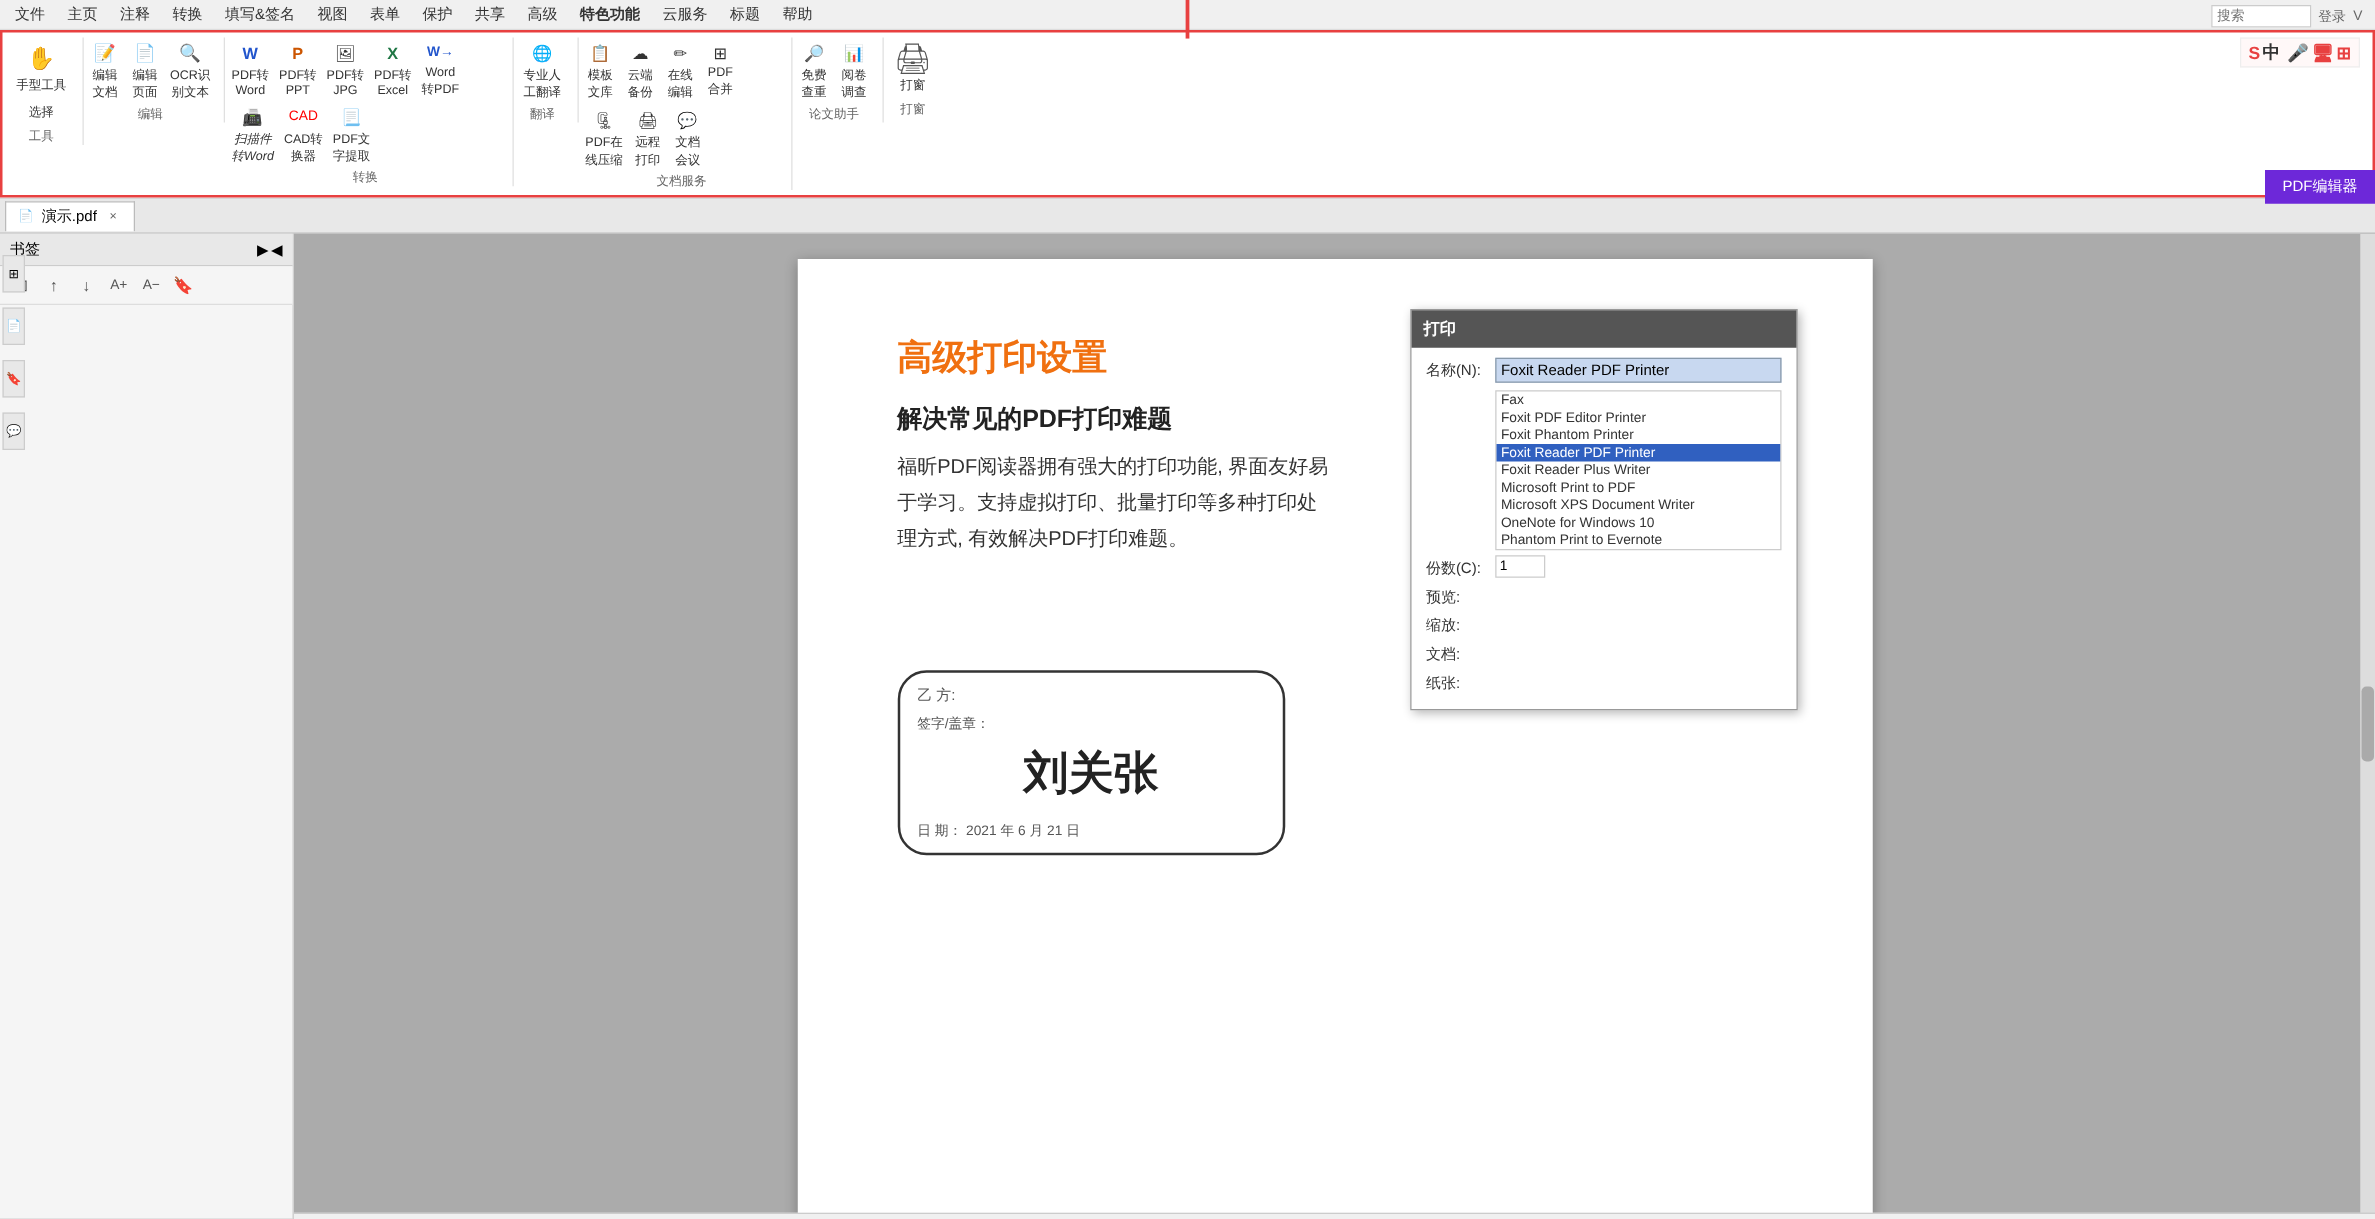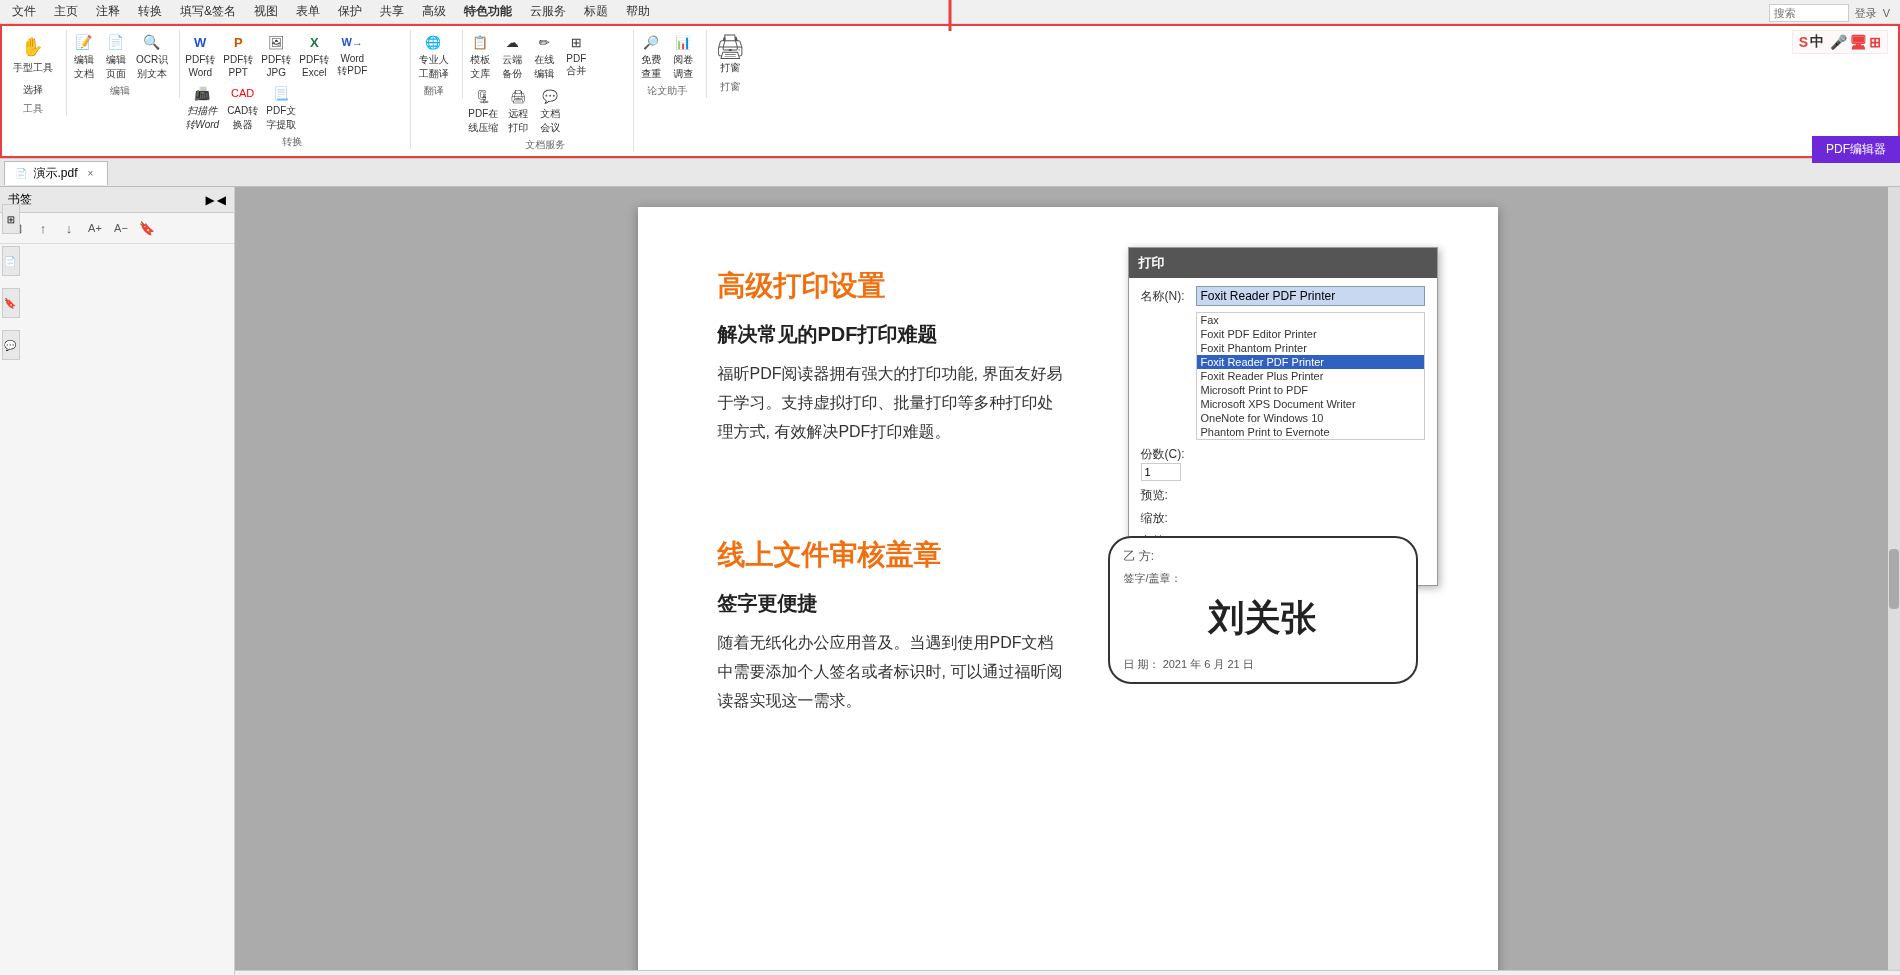--- a/index.html
+++ b/index.html
@@ -579,28 +579,28 @@
                 </div>
               </div>
 
               <div class="print-row">
                 <span class="print-label"></span>
                 <div class="print-option-list" style="flex:1;">
                   <div class="print-option-item">Fax</div>
                   <div class="print-option-item">Foxit PDF Editor Printer</div>
                   <div class="print-option-item">Foxit Phantom Printer</div>
                   <div class="print-option-item selected">Foxit Reader PDF Printer</div>
-                  <div class="print-option-item">Foxit Reader Plus Printer</div>
+                  <div class="print-option-item">Foxit Reader Plus Writer</div>
                   <div class="print-option-item">Microsoft Print to PDF</div>
                   <div class="print-option-item">Microsoft XPS Document Writer</div>
                   <div class="print-option-item">OneNote for Windows 10</div>
                   <div class="print-option-item">Phantom Print to Evernote</div>
                 </div>
               </div>
-              <div class="print-row" style="margin-top:4px;flex-direction:column;">
+              <div class="print-row" style="margin-top:4px;">
                 <span class="print-label">份数(C):</span>
                 <input type="text" value="1" style="width: 40px; height: 18px; border: 1px solid rgb(204, 204, 204); font-size: 11px; padding: 1px 3px;">
               </div>
               <div class="print-row">
                 <span class="print-label">预览:</span>
               </div>
               <div class="print-row">
                 <span class="print-label">缩放:</span>
               </div>
               <div class="print-row">
@@ -608,25 +608,20 @@
               </div>
               <div class="print-row">
                 <span class="print-label">纸张:</span>
               </div>
             </div>
           </div>
         </div>
       </div>
 
       <div class="section-content-block">
-        <div class="section-text">
-          <div class="section-title-orange">线上文件审核盖章</div>
-          <div class="section-subtitle">签字更便捷</div>
-          <div class="section-body">随着无纸化办公应用普及。当遇到使用PDF文档中需要添加个人签名或者标识时, 可以通过福昕阅读器实现这一需求。</div>
-        </div>
 
         <div class="section-visual">
           <div class="signature-box" style="position:relative; bottom:auto; right:auto;border-radius:23px;">
             <div style="font-size:12px; color:#555; margin-bottom:6px;">乙 方:</div>
             <div style="font-size:11px; color:#555; margin-bottom:2px;">签字/盖章：</div>
             <div style="font-size:36px; font-weight:bold; color:#222; text-align:center; padding: 6px 0; font-family:'KaiTi','楷体',serif;">刘关张</div>
             <div style="font-size:11px; color:#555; margin-top:8px;">
               <span>日 期：</span>
               <span>2021 年 6 月 21 日</span>
             </div>

